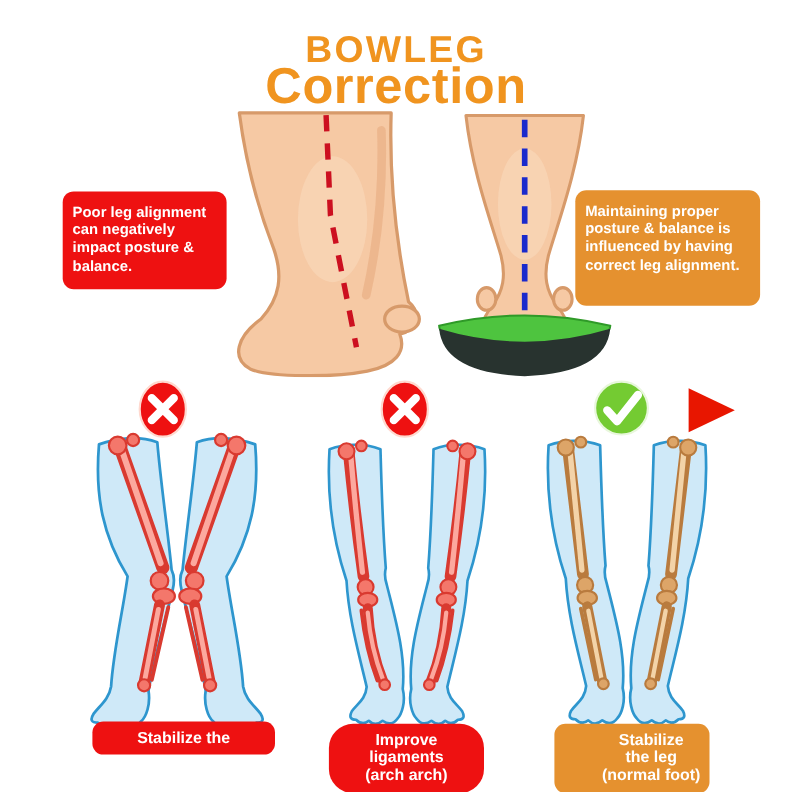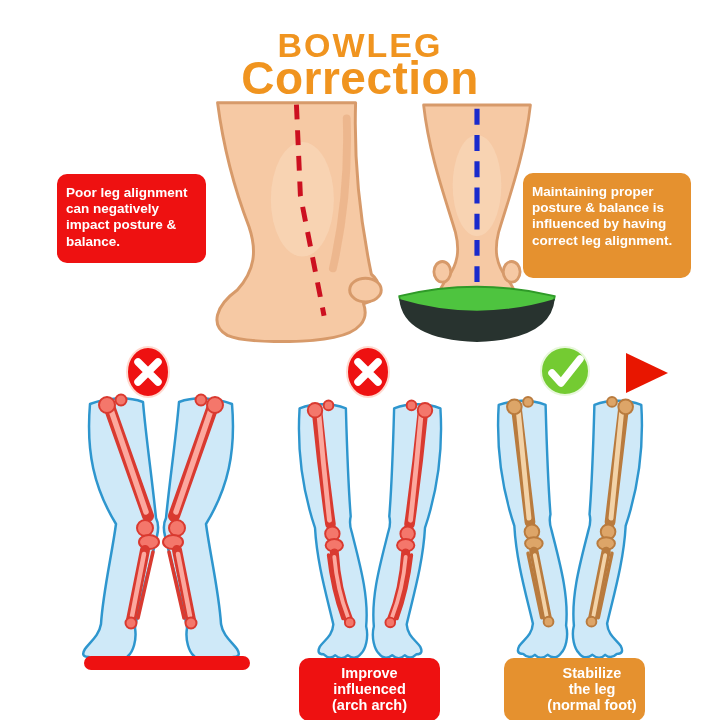--- a/index.html
+++ b/index.html
@@ -20,21 +20,21 @@
           font-size:13.5px;line-height:1.2;padding:11px 9px;box-sizing:border-box;}
   .callout.red{left:57px;top:174px;width:149px;height:89px;background:var(--box-red);}
   .callout.orange{left:523px;top:173px;width:168px;height:105px;background:var(--box-orange);}
   .fig{position:absolute;}
   .lbl{position:absolute;border-radius:10px;color:#fff;font-weight:700;font-size:14.5px;
        text-align:center;line-height:1.12;padding:7px 8px;box-sizing:border-box;}
   .lbl.red{background:var(--box-red);}
   .lbl.orange{background:var(--box-orange);padding-left:43px;}
   .lbl .ln{display:block;}
   .lbl1{left:84px;top:656px;width:166px;}
-  .lbl2{left:299px;top:658px;width:141px;}
+  .lbl2{left:299px;top:658px;width:141px;border-radius:22px;}
   .lbl3{left:504px;top:658px;width:141px;}
   
   .skin{fill:var(--skin);stroke:var(--skin-outline);stroke-width:3;stroke-linejoin:round;}
   .hl{fill:#FADBBE;opacity:.55;}
   .leg{fill:var(--leg-blue);stroke:var(--leg-outline);stroke-width:2.5;stroke-linejoin:round;}
   .boneln{fill:none;stroke-linecap:round;}
   .brd{stroke:var(--bone-red);}
   .brl{stroke:var(--bone-red-light);}
   .brf{fill:#F4776B;stroke:var(--bone-red);stroke-width:2;}
   .btd{stroke:var(--bone-tan);}
@@ -147,24 +147,25 @@
       <ellipse class="btf" cx="48" cy="154" rx="9" ry="6.5"></ellipse>
       <path class="boneln btd" stroke-width="9.5" d="M 48 162 L 62 232"></path>
       <path class="boneln btl" stroke-width="4" d="M 49 166 L 61 228"></path>
       <path class="boneln btd" stroke-width="3.5" d="M 42 164 L 56 230"></path>
       <circle class="btf" cx="63" cy="234" r="5"></circle>
     </g>
     <use href="#c-leg" transform="translate(170,0) scale(-1,1)"></use>
   </svg>
 
   <div class="lbl red lbl1">
+    <span class="ln">Stabilize the</span>
   </div>
   <div class="lbl red lbl2">
     <span class="ln">Improve</span>
-    <span class="ln">influenced</span>
+    <span class="ln">ligaments</span>
     <span class="ln">(arch arch)</span>
   </div>
   <div class="lbl orange lbl3">
     <span class="ln">Stabilize</span>
     <span class="ln">the leg</span>
     <span class="ln">(normal foot)</span>
   </div>
 
 </div>
 

